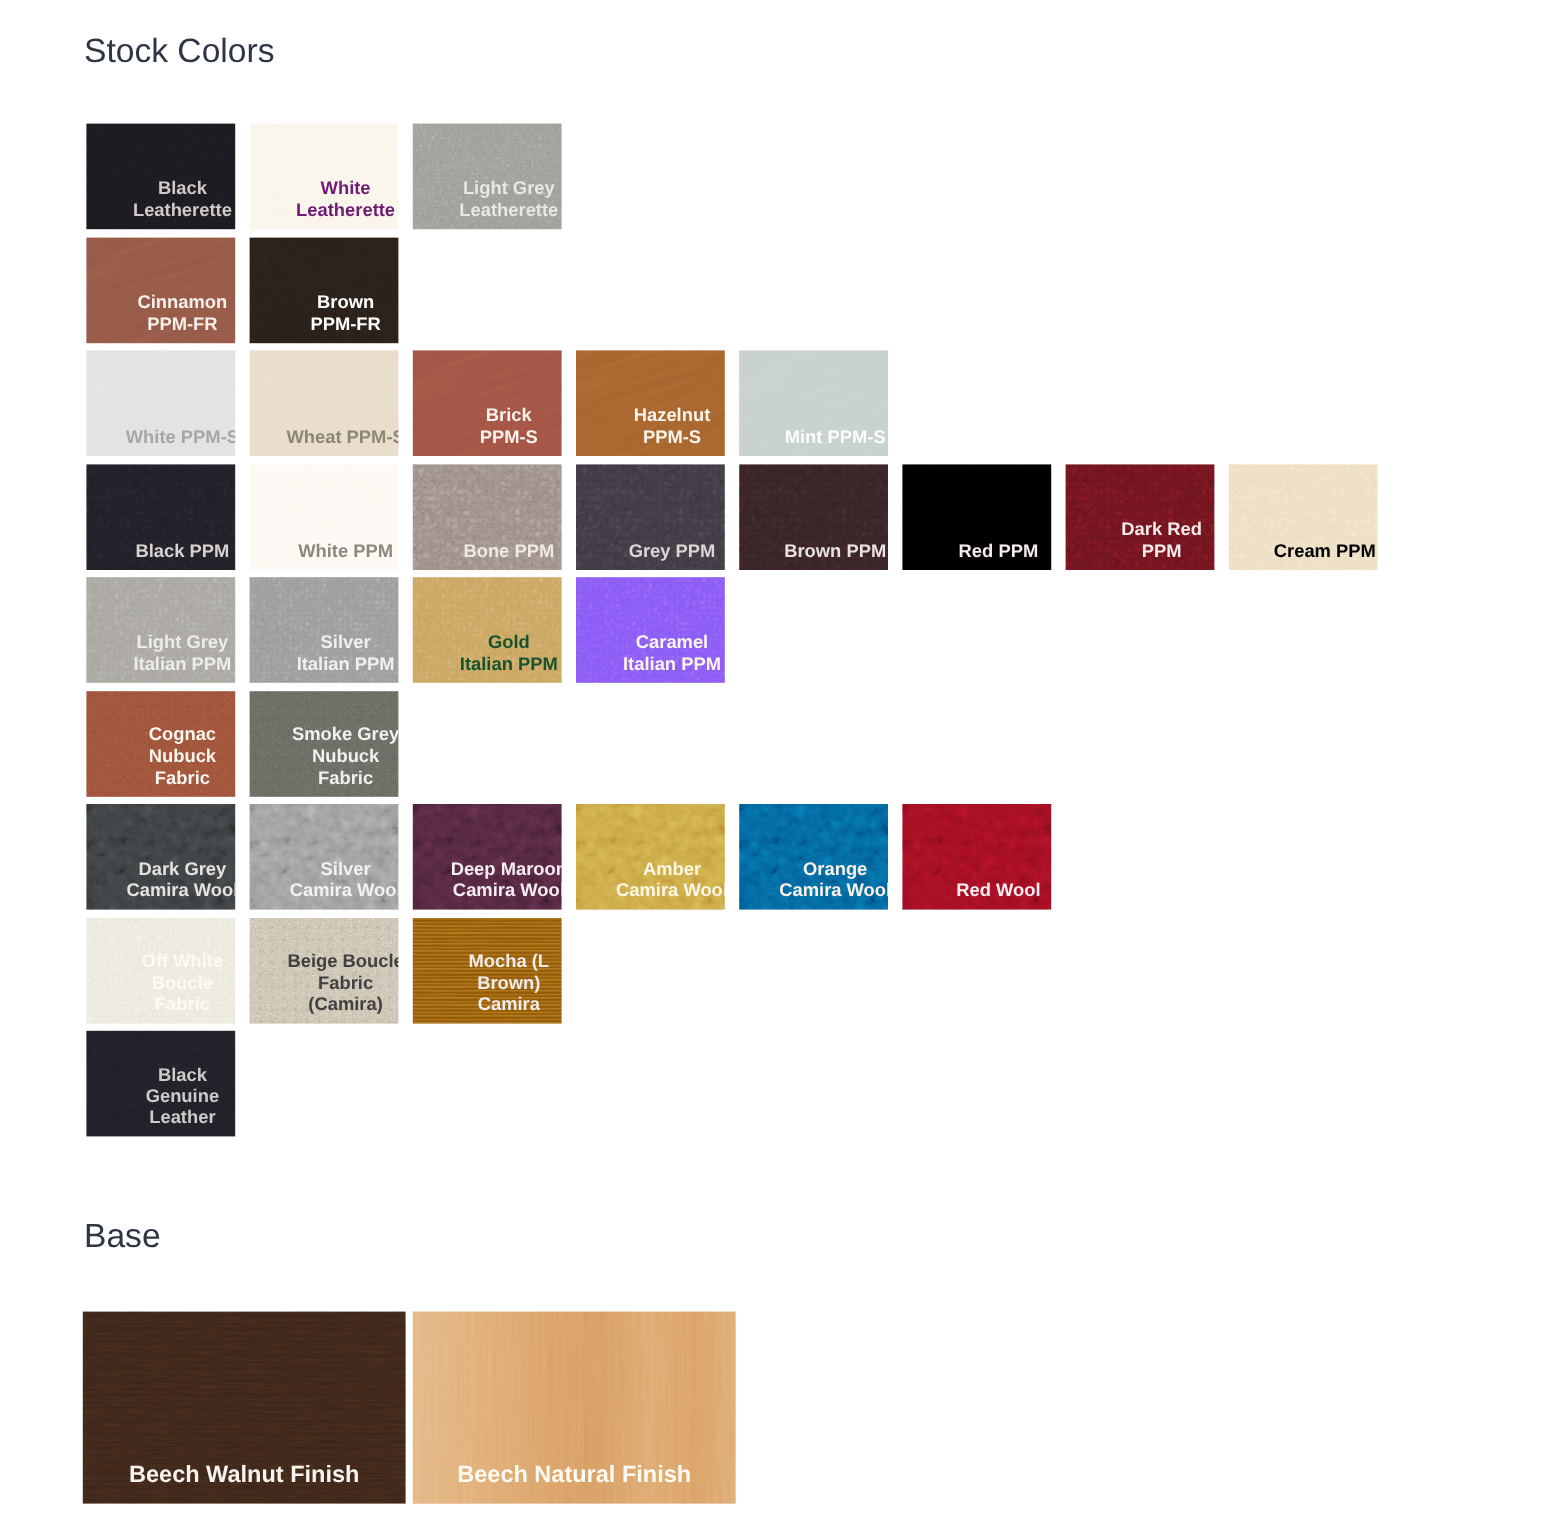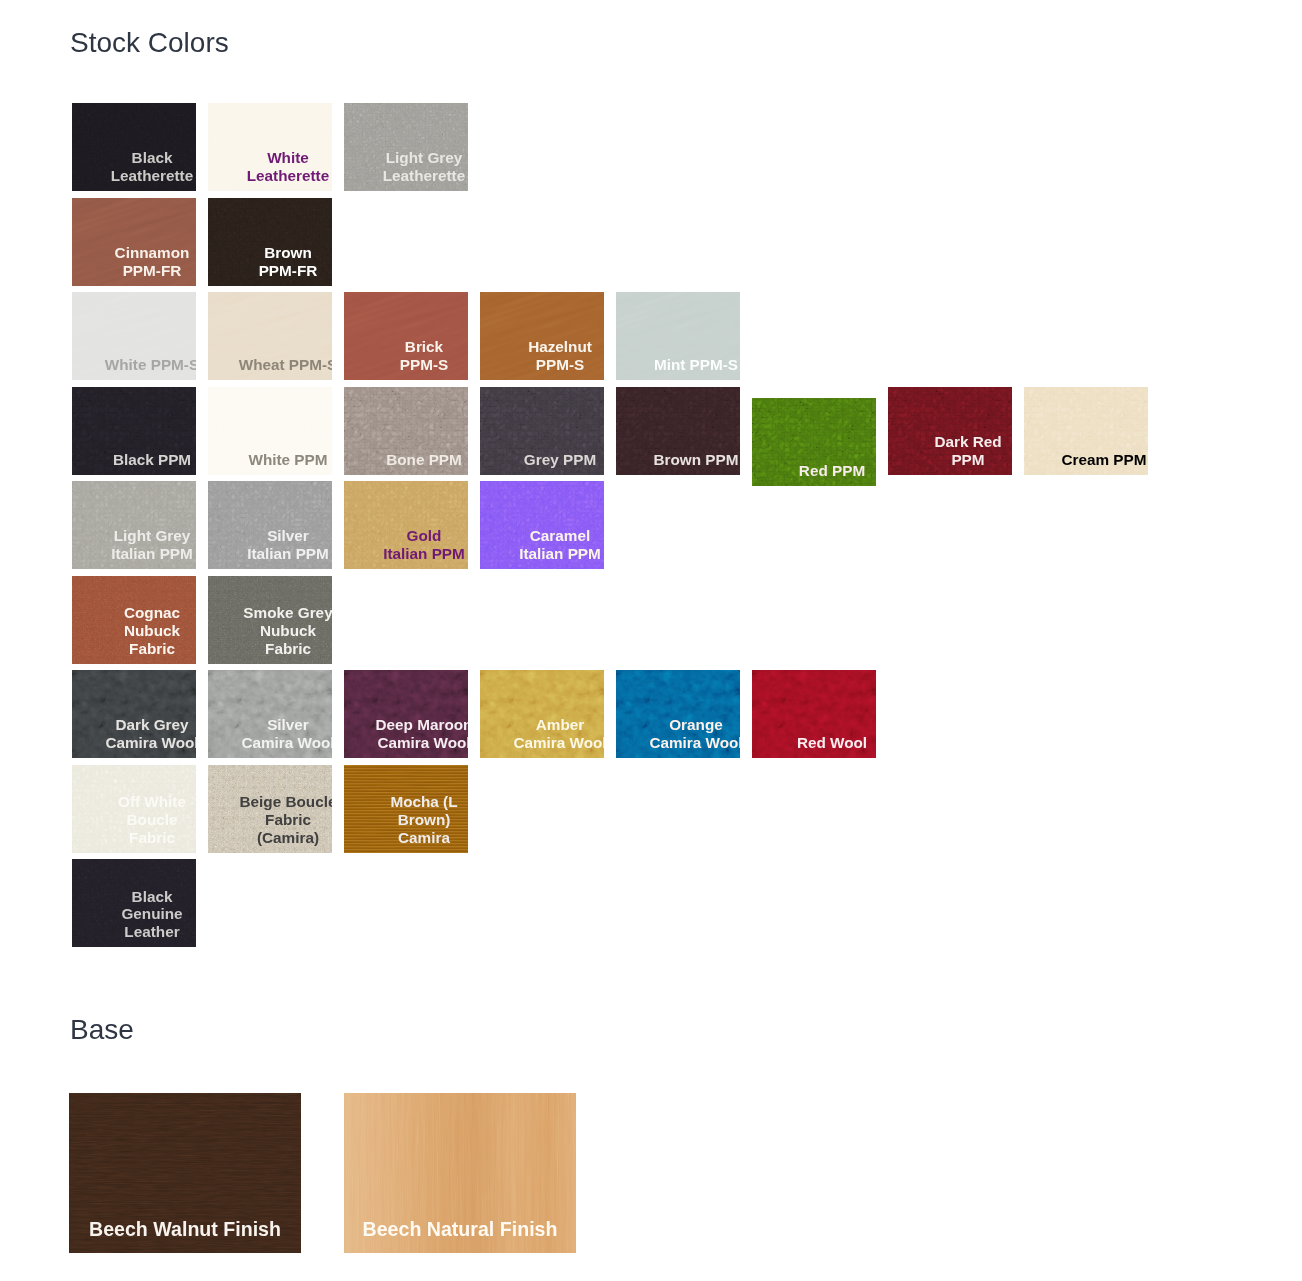--- a/index.html
+++ b/index.html
@@ -7,21 +7,21 @@
   body{width:1302px;height:1281px;font-family:"Liberation Sans",sans-serif;overflow:hidden;}
   .page{position:relative;width:1302px;height:1281px;background:#fff;}
   svg.defs{position:absolute;width:0;height:0;overflow:hidden;}
   .section-title{position:absolute;left:70px;color:#2f3643;font-size:28px;font-weight:400;line-height:30px;white-space:nowrap;}
   #stock-title{top:28px;}
   #base-title{top:1015px;}
   .grid{position:absolute;left:72px;top:103px;}
   .swatch{position:absolute;width:124px;height:88px;overflow:hidden;}
   .swatch .lbl{position:absolute;left:-6px;right:-6px;bottom:6px;text-align:center;font-size:15.3px;font-weight:700;line-height:17.8px;white-space:pre-line;z-index:3;margin-left:36px;}
   .base-grid{position:absolute;left:69px;top:1093px;}
-  .base-swatch{position:absolute;width:232px;height:160px;overflow:hidden;top:0;}
+  .base-swatch{position:absolute;width:269px;height:160px;overflow:hidden;top:0;}
   .base-swatch .lbl{position:absolute;left:0;right:0;bottom:12px;text-align:center;font-size:19.6px;font-weight:700;z-index:3;}
   .tex{position:absolute;left:-25%;top:-25%;width:150%;height:150%;z-index:1;pointer-events:none;}
   .ov{position:absolute;left:0;top:0;right:0;bottom:0;z-index:2;pointer-events:none;}
 
   .tx-grain  .tex{filter:url(#fx-grain);opacity:.55;mix-blend-mode:overlay;}
   .tx-fine   .tex{filter:url(#fx-fine);opacity:.40;mix-blend-mode:overlay;}
   .tx-soft   .tex{filter:url(#fx-soft);opacity:.18;mix-blend-mode:overlay;transform:rotate(-18deg) scale(1.6);}
   .tx-pebble .tex{filter:url(#fx-pebble);opacity:.38;mix-blend-mode:overlay;}
   .tx-suede  .tex{filter:url(#fx-suede);opacity:.40;mix-blend-mode:overlay;}
   .tx-wool   .tex{filter:url(#fx-wool);opacity:.45;mix-blend-mode:overlay;}
@@ -233,21 +233,21 @@
     <div class="swatch tx-grain" style="left:408px;top:283.5px;background:#423c45">
       <div class="tex"></div>
       <div class="ov"></div>
       <div class="lbl" style="color:#dad7d4">Grey PPM</div>
     </div>
     <div class="swatch tx-grain" style="left:544px;top:283.5px;background:#3a2428">
       <div class="tex"></div>
       <div class="ov"></div>
       <div class="lbl" style="color:#e8e3de">Brown PPM</div>
     </div>
-    <div class="swatch tx-grain" style="left:680px;top:295px;background:#4d7c0f">
+    <div class="swatch tx-grain" style="left:680px;top:284px;background:#000000">
       <div class="tex"></div>
       <div class="ov"></div>
       <div class="lbl" style="color:#f7ecec">Red PPM</div>
     </div>
     <div class="swatch tx-grain" style="left:816px;top:283.5px;background:#73151f">
       <div class="tex"></div>
       <div class="ov"></div>
       <div class="lbl" style="color:#f7ecec">Dark Red PPM</div>
     </div>
     <div class="swatch tx-grain" style="left:952px;top:283.5px;background:#eee0c4">
@@ -263,21 +263,21 @@
     </div>
     <div class="swatch tx-pebble" style="left:136px;top:378.0px;background:#9e9e9e">
       <div class="tex"></div>
       <div class="ov"></div>
       <div class="lbl" style="color:#f0f0f0">Silver
 Italian PPM</div>
     </div>
     <div class="swatch tx-pebble" style="left:272px;top:378.0px;background:#cca764">
       <div class="tex"></div>
       <div class="ov"></div>
-      <div class="lbl" style="color:#701a75">Gold
+      <div class="lbl" style="color:#14532d">Gold
 Italian PPM</div>
     </div>
     <div class="swatch tx-pebble" style="left:408px;top:378.0px;background:#8b5cf6">
       <div class="tex"></div>
       <div class="ov"></div>
       <div class="lbl" style="color:#fbf5e9">Caramel
 Italian PPM</div>
     </div>
     <div class="swatch tx-suede" style="left:0px;top:472.5px;background:#a0543a">
       <div class="tex"></div>

